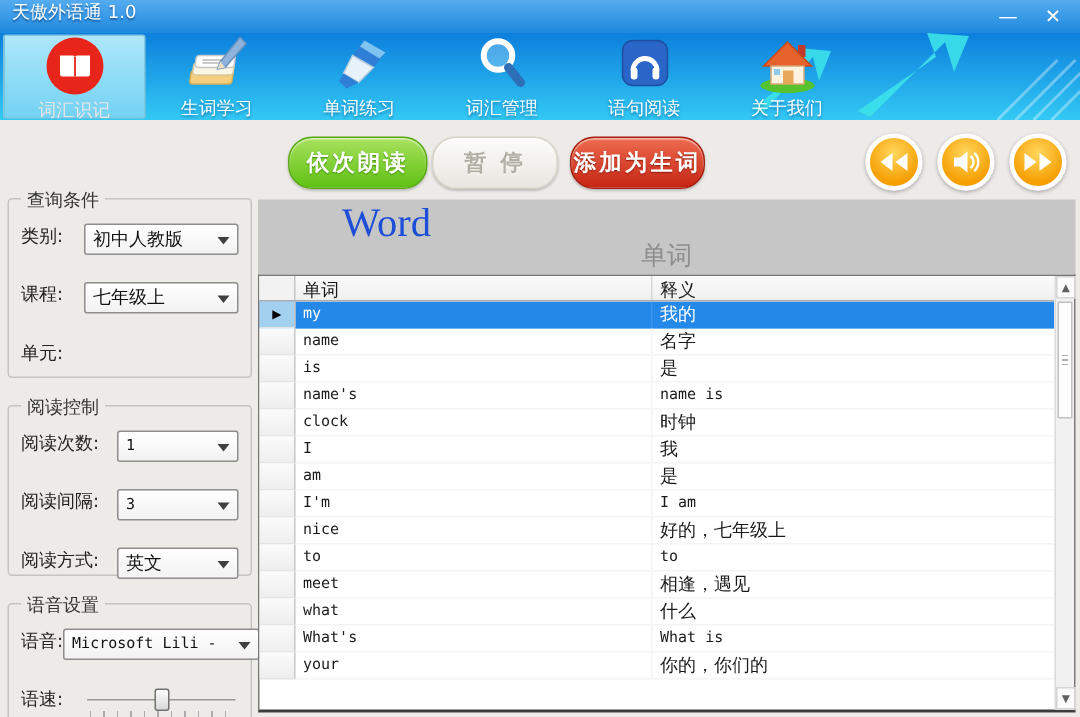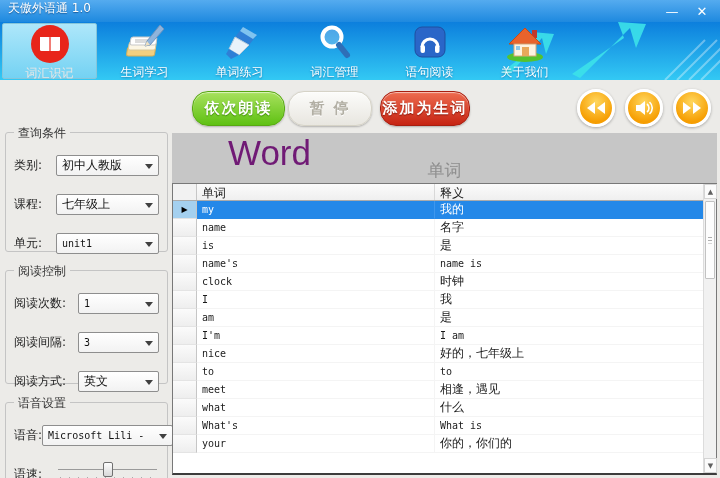--- a/index.html
+++ b/index.html
@@ -24,21 +24,21 @@
   .tlabel { font-size:12px; color:#FFF; text-shadow:0 1px 2px rgba(0,60,120,.55); margin-top:1px; }
   .tab.active .tlabel { color:#E6E6E6; text-shadow:none; }
 
   
   .sidebar { position:absolute; left:5px; top:88px; width:163px; bottom:6px;margin-top:44px; }
   .groupbox { position:relative; border:1px solid #C4C4C4; border-radius:3px; padding:16px 8px 8px 8px; }
   .gb-title { position:absolute; top:-8px; left:8px; background:#ECEBE8; padding:0 4px; font-size:12px; color:#333; }
   .gb1 { height:120px; }
   .gb2 { margin-top:18px; height:114px; }
   .gb3 { margin-top:18px; height:134px; }
-  .frow { display:flex; align-items:center; margin-bottom:7px; height:32px; }
+  .frow { display:flex; margin-bottom:7px; height:32px; }
   .flabel { font-size:12px; color:#222; white-space:nowrap; }
   .gb1 .flabel { width:42px; }
   .gb2 .flabel { width:64px; }
   .gb3 .flabel { width:42px; }
   .combo { flex:1; position:relative; height:21px; border:1px solid #8E8E8E; border-radius:2px;
     background:linear-gradient(#FFF,#F2F2F2); display:flex; align-items:center; padding:0 28px 0 5px; cursor:pointer; }
   .combo-value { font-size:12px; color:#111; overflow:hidden; white-space:nowrap; }
   .combo-value.mono { font-family:"DejaVu Sans Mono", monospace; font-size:10px; }
   .chev { position:absolute; right:5px; top:8px; width:0; height:0;
     border-left:4px solid transparent; border-right:4px solid transparent; border-top:5px solid #404040; }
@@ -57,21 +57,21 @@
   .btn-green { left:20px; width:93px; background:linear-gradient(#A8E15E,#5FC113); border:1px solid #58A812; color:#FFF; text-shadow:0 1px 1px #3F8A08; }
   .btn-pause { left:116px; width:84px; background:linear-gradient(#FCFCFA,#E8E6E0); border:1px solid #D6D3C7; color:#B2AFA4; text-shadow:0 1px 0 #FFF; }
   .btn-red { left:208px; width:90px; background:linear-gradient(#EE6C50,#C62413); border:1px solid #A81E10; color:#FFF; text-shadow:0 1px 1px #8A1608;font-family:Liberation Mono, monospace; }
   .media { position:absolute; right:6px; top:3px; display:flex; gap:10px; }
   .circle { width:38px; height:38px; border-radius:50%; border:3px solid #FFF;
     background:radial-gradient(circle at 50% 32%, #FFD75E, #F69E02 72%); box-shadow:0 1px 3px rgba(0,0,0,.3);
     display:flex; align-items:center; justify-content:center; cursor:pointer; }
 
   
   .word-header { height:50px; background:#C6C6C6; position:relative; }
-  .word-big { position:absolute; left:56px; top:0px; font-family:Liberation Sans, sans-serif; font-size:35px; color:#701a75; }
+  .word-big { position:absolute; left:56px; top:0px; font-family:Liberation Serif, serif; font-size:27px; color:#1d4ed8; }
   .word-sub { position:absolute; left:0; right:0; bottom:1px; text-align:center; font-size:17px; color:#8E8E8E; }
 
   
   .grid { flex:1; position:relative; border:1px solid #787878; border-bottom:2px solid #3C3C3C; background:#FFF; }
   .grid-header { position:absolute; left:0; top:0; right:13px; height:17px; display:flex;
     background:linear-gradient(#FBFBFB,#EFEFEF); border-bottom:1px solid #ABABAB; font-size:12px; color:#1A1A1A; }
   .gh-corner { width:24px; border-right:1px solid #C6C6C6; background:#F2F2F2; }
   .gh-word { width:238px; border-right:1px solid #D8D8D8; padding:1px 0 0 5px; }
   .gh-meaning { flex:1; padding:1px 0 0 5px; }
   .grid-body { position:absolute; left:0; top:17px; right:13px; bottom:0; overflow:hidden; }
@@ -207,24 +207,20 @@
     </div>
     <div class="frow">
       <span class="flabel">课程:</span>
       <div class="combo">
         <span class="combo-value">七年级上</span>
         <span class="chev"></span>
       </div>
     </div>
     <div class="frow">
       <span class="flabel">单元:</span>
-      <div class="combo">
-        <span class="combo-value mono">unit1</span>
-        <span class="chev"></span>
-      </div>
     </div>
   </div>
 
   <div class="groupbox gb2">
     <span class="gb-title">阅读控制</span>
     <div class="frow">
       <span class="flabel">阅读次数:</span>
       <div class="combo">
         <span class="combo-value mono">1</span>
         <span class="chev"></span>

